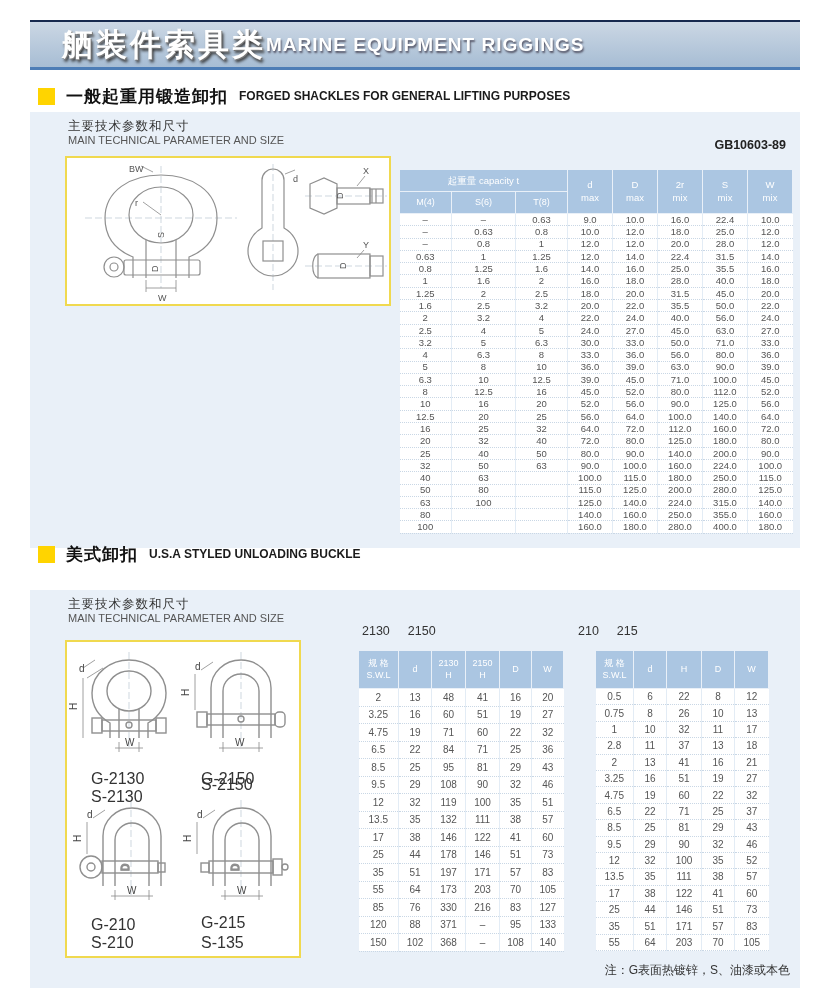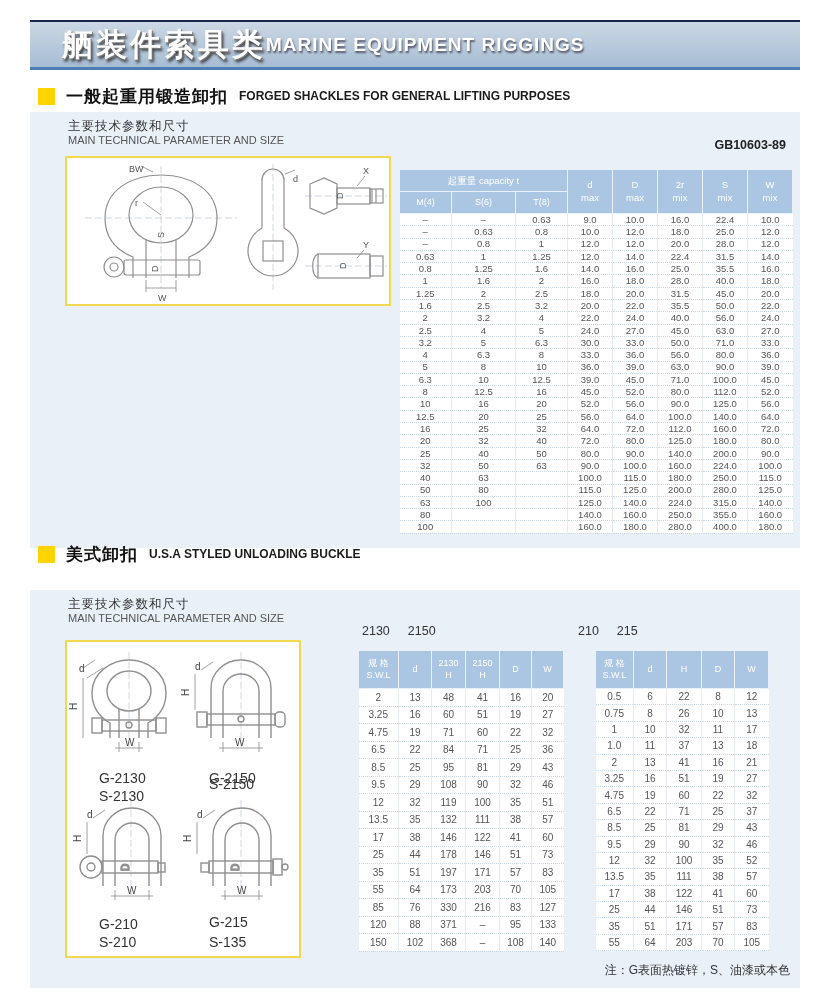--- a/index.html
+++ b/index.html
@@ -60,21 +60,21 @@
 
   .note { position:absolute; right:10px; top:372px; font-size:12px; color:#333; }
 
   
   .sh { fill:none; stroke:#8f8f8f; stroke-width:1.2; }
   .sh2 { fill:none; stroke:#8f8f8f; stroke-width:1.4; }
   .cl { stroke:#b9c5d1; stroke-width:0.7; stroke-dasharray:7 3; fill:none; }
   .dim { stroke:#888; stroke-width:0.8; fill:none; }
   text.lbl { font-size:9px; fill:#555; font-family:"Liberation Sans",sans-serif; }
   text.lbl2 { font-size:10px; fill:#444; font-family:"Liberation Sans",sans-serif; }
-  .dcaption { position:absolute; font-size:14px; color:#333;margin-left:8px; }
+  .dcaption { position:absolute; font-size:16px; color:#333; }
 </style>
 </head>
 <body>
 
 <div class="page">
 
   <div class="banner">
     <span class="banner-zh">舾装件索具类</span>
     <span class="banner-en">MARINE EQUIPMENT RIGGINGS</span>
   </div>
@@ -811,21 +811,21 @@
             <td>13</td>
           </tr>
           <tr>
             <td>1</td>
             <td>10</td>
             <td>32</td>
             <td>11</td>
             <td>17</td>
           </tr>
           <tr>
-            <td>1.0</td>
+            <td>2.8</td>
             <td>11</td>
             <td>37</td>
             <td>13</td>
             <td>18</td>
           </tr>
           <tr>
             <td>2</td>
             <td>13</td>
             <td>41</td>
             <td>16</td>

